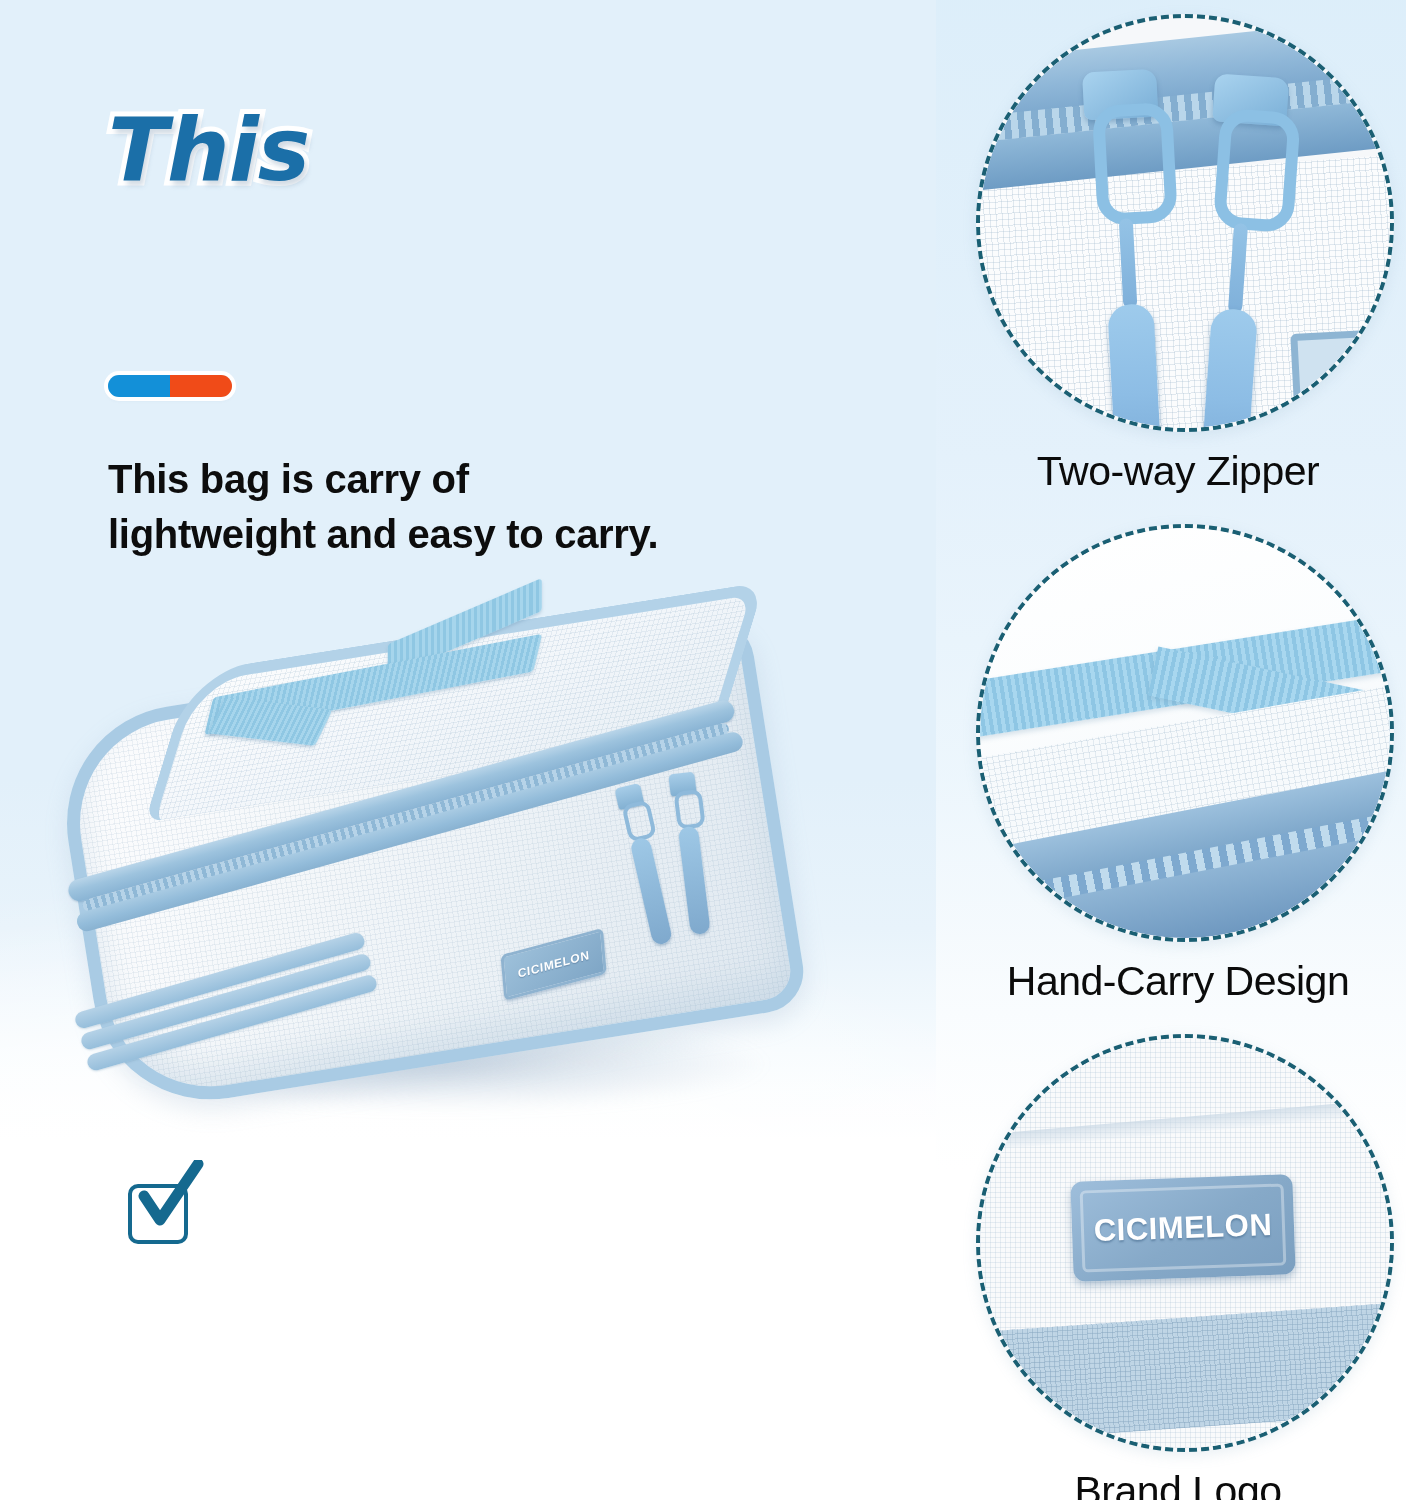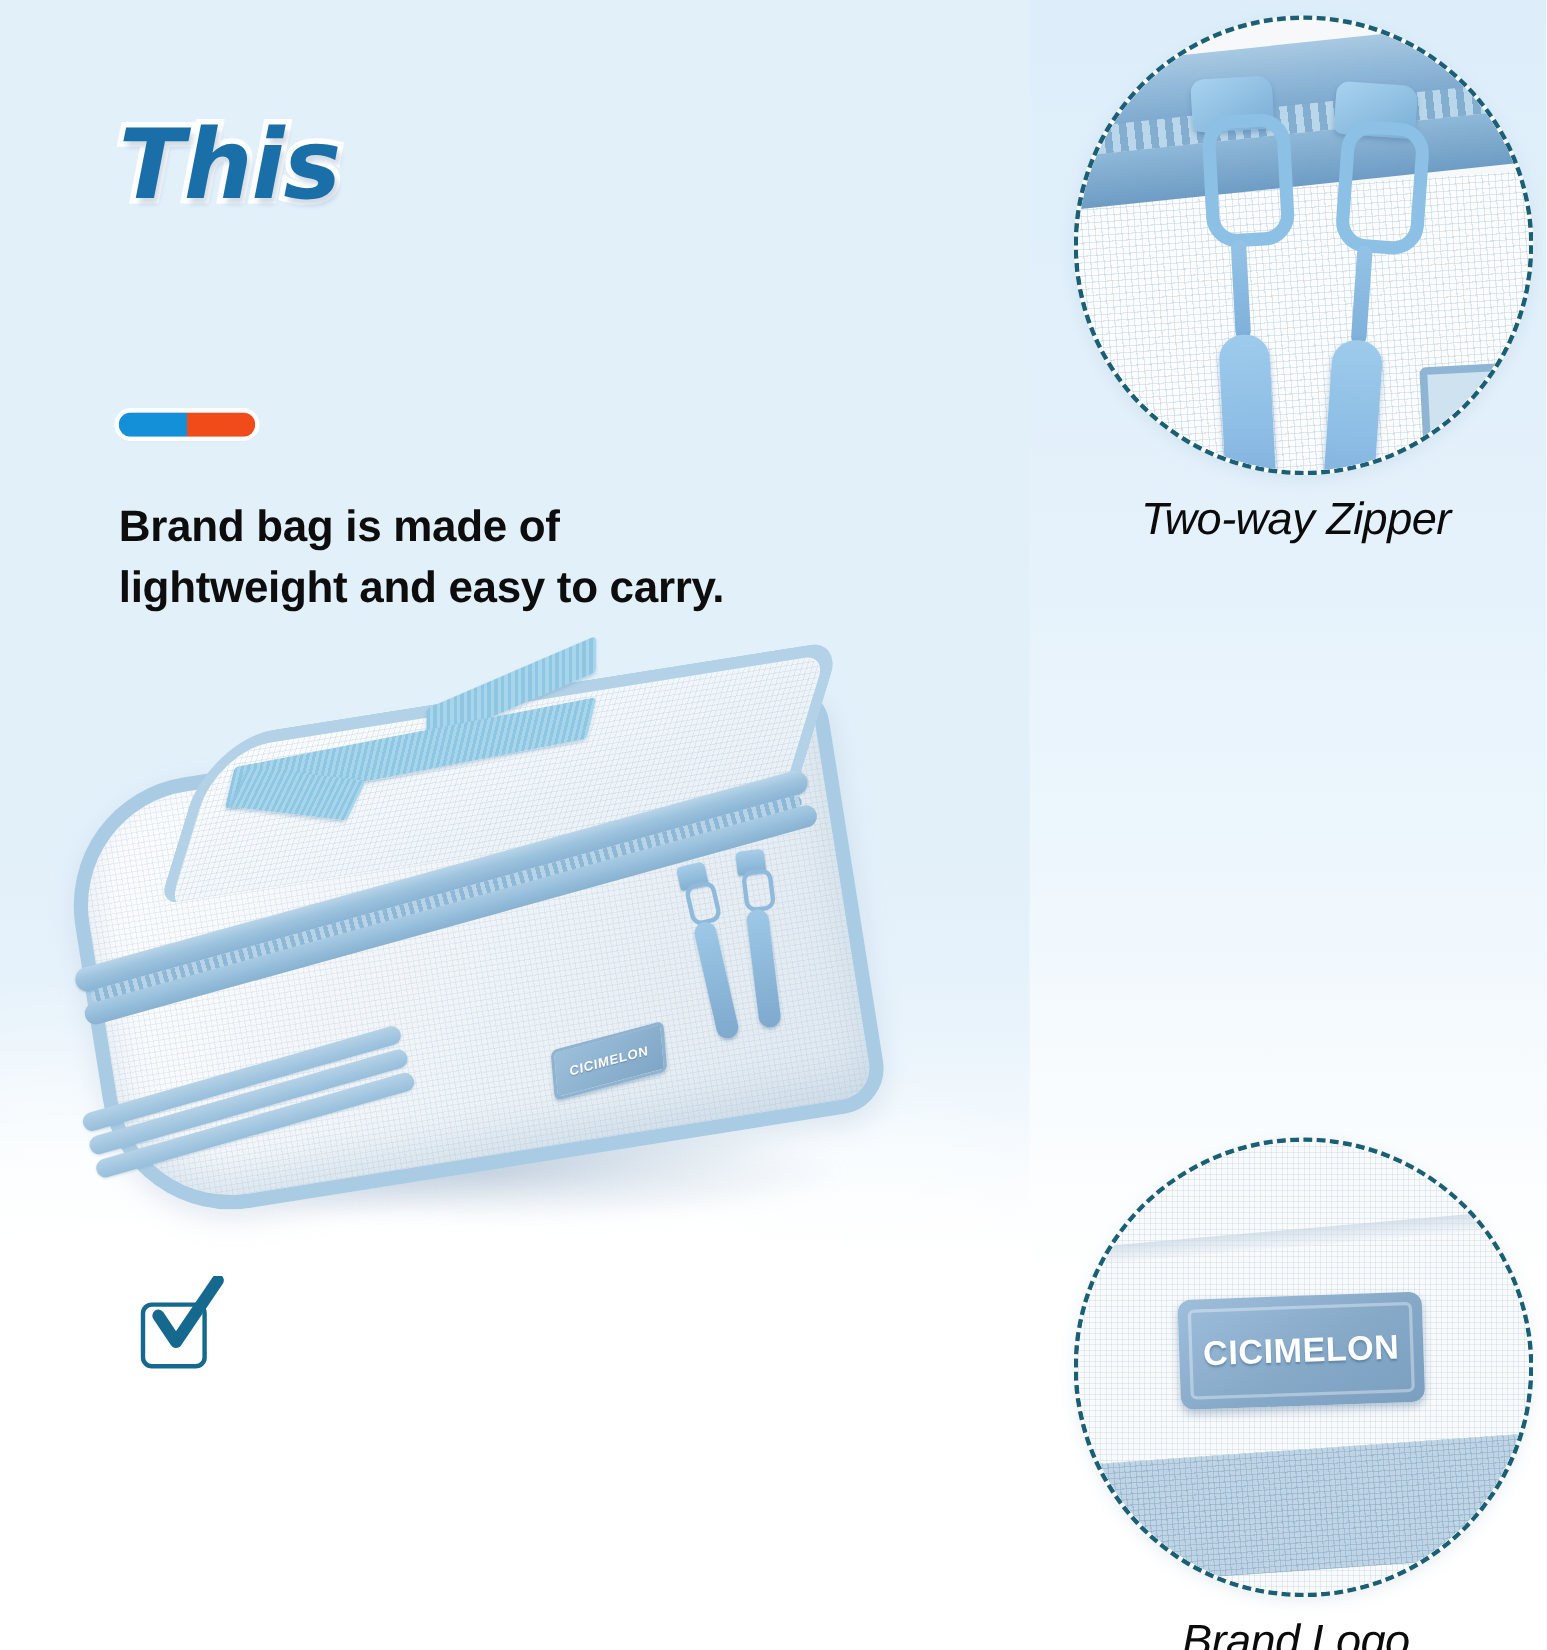--- a/index.html
+++ b/index.html
@@ -227,21 +227,21 @@
     border-radius:50%;
     border:4px dashed #1a5f73;
     overflow:hidden;
     background:#f6f8fa;
     box-shadow:0 4px 14px rgba(140,170,195,.18);
   }
   .circle .inner{position:absolute;inset:0;border-radius:50%;overflow:hidden;}
   .cap{
     margin-top:16px;text-align:center;
     font-family:"Liberation Sans", sans-serif;
-    font-style:italic;font-weight:normal;
+    font-weight:normal;
     font-size:41px;color:#0b0b0b;
     letter-spacing:-.5px;
   }
 
   
   .c1 .bgmesh{
     position:absolute;left:-30px;top:150px;width:520px;height:320px;
     background:#fbfcfd;
     background-image:
       repeating-linear-gradient(0deg, rgba(160,185,205,.30) 0 1px, rgba(0,0,0,0) 1px 6px),
@@ -383,21 +383,21 @@
     <div class="title">
       <span class="l1">This</span>
     </div>
 
     <div class="divider">
       <div class="seg a"></div>
       <div class="seg b"></div>
     </div>
 
     <div class="desc">
-      <span>Brand bag is made of</span>
+      <span>This bag is carry of</span>
       <span>lightweight and easy to carry.</span>
     </div>
 
     <div class="product">
       <div class="prod-shadow"></div>
 
       <div class="bag">
 
         <div class="bag-body">
           <div class="mesh"></div>
@@ -476,20 +476,34 @@
             <div class="ring"></div>
             <div class="cord"></div>
             <div class="tip"></div>
           </div>
           <div class="mini-patch"></div>
         </div>
       </div>
       <div class="cap">Two-way Zipper</div>
     </div>
 
+    <div class="circle-block" style="top:524px;">
+      <div class="circle c2">
+        <div class="inner">
+          <div class="white"></div>
+          <div class="strapwave"></div>
+          <div class="strapwave w2"></div>
+          <div class="mesh-band"></div>
+          <div class="ztape-a"></div>
+          <div class="zteeth-a"></div>
+          <div class="ztape-b"></div>
+        </div>
+      </div>
+      <div class="cap">Hand-Carry Design</div>
+    </div>
 
     <div class="circle-block" style="top:1034px;">
       <div class="circle c3">
         <div class="inner">
           <div class="white"></div>
           <div class="seamline"></div>
           <div class="bottomband"></div>
           <div class="bigpatch">
             <div class="rim"></div>
             <span>CICIMELON</span>

